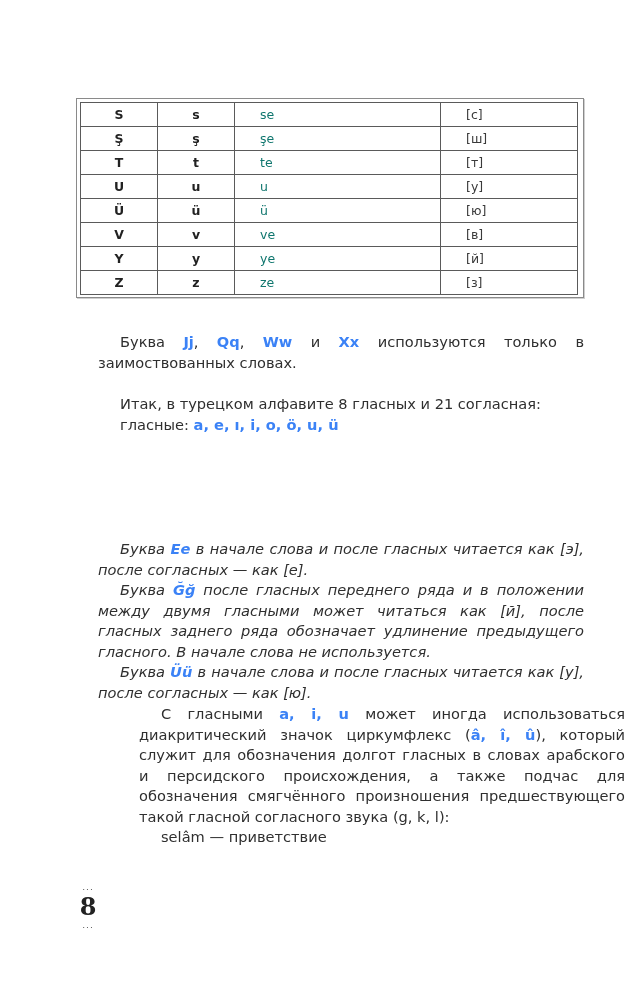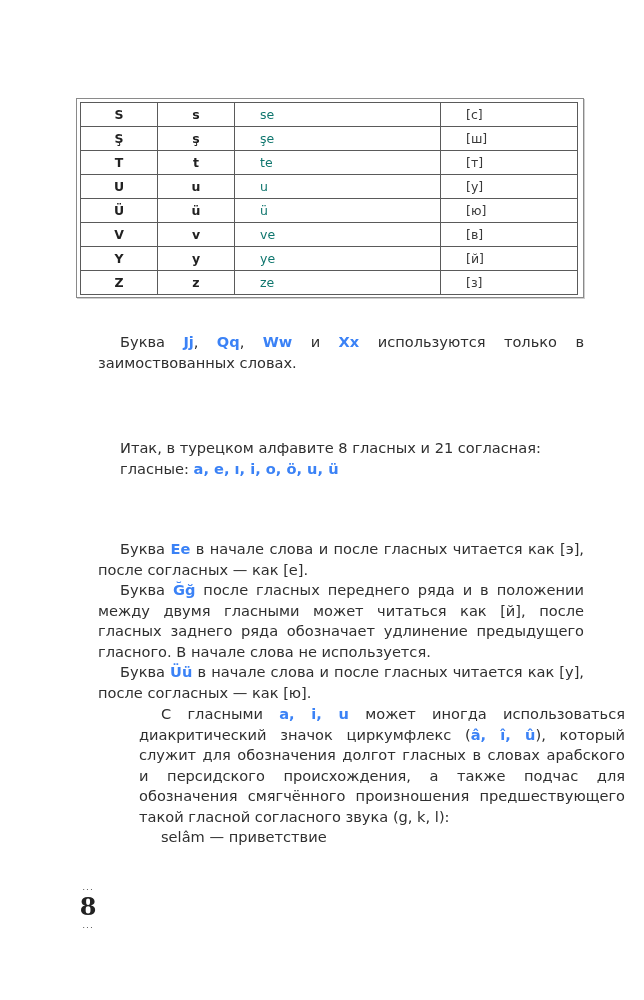--- a/index.html
+++ b/index.html
@@ -17,23 +17,23 @@
   table.alpha td.c3 { width: 180px; padding-left: 25px; color: #0f766e; }
   table.alpha td.c4 { padding-left: 25px; color: #3a3a3a; }
 
   .text { position: absolute; left: 98px; width: 486px; font-size: 14.6px; line-height: 20.5px;
           color: #2f2f2f; text-align: justify; }
   .text p { margin: 0; text-indent: 22px; }
   .text .line { display: block; padding-left: 22px; }
   .text b { font-weight: bold; color: #3b82f6; }
 
   .p1 { top: 332px; }
-  .p2 { top: 394px; margin-top: 44px; }
+  .p2 { top: 394px; }
   .p3 { top: 477px; }
-  .p4 { top: 539px; }
+  .p4 { top: 539px; font-style: italic; }
   .p5 { top: 704px; margin-left: 41px; }
 
   .page-number { position: absolute; left: 78px; top: 894px; width: 20px; text-align: center;
                  font-family: "DejaVu Serif", "Liberation Serif", serif; font-weight: bold;
                  font-size: 24px; color: #222; line-height: 26px; }
   .dots { position: absolute; left: 77px; width: 22px; text-align: center; font-size: 9px;
           letter-spacing: 1px; color: #555; line-height: 6px; }
   .dots.top { top: 884px; }
   .dots.bottom { top: 922px; }
 </style>

